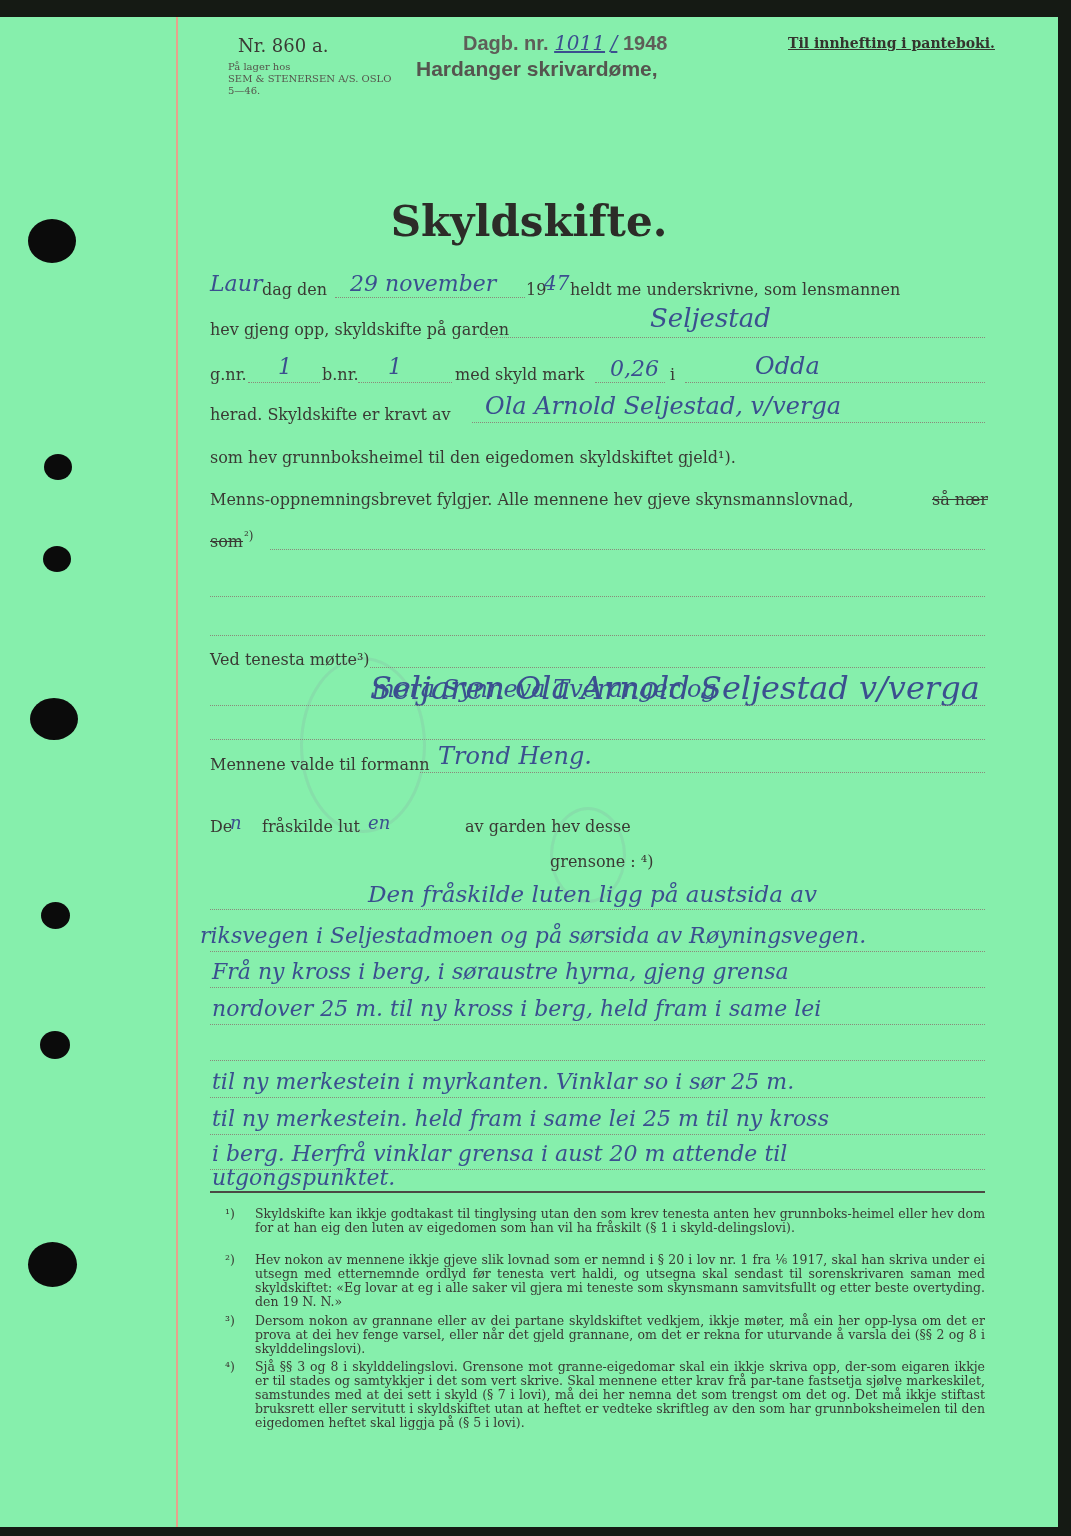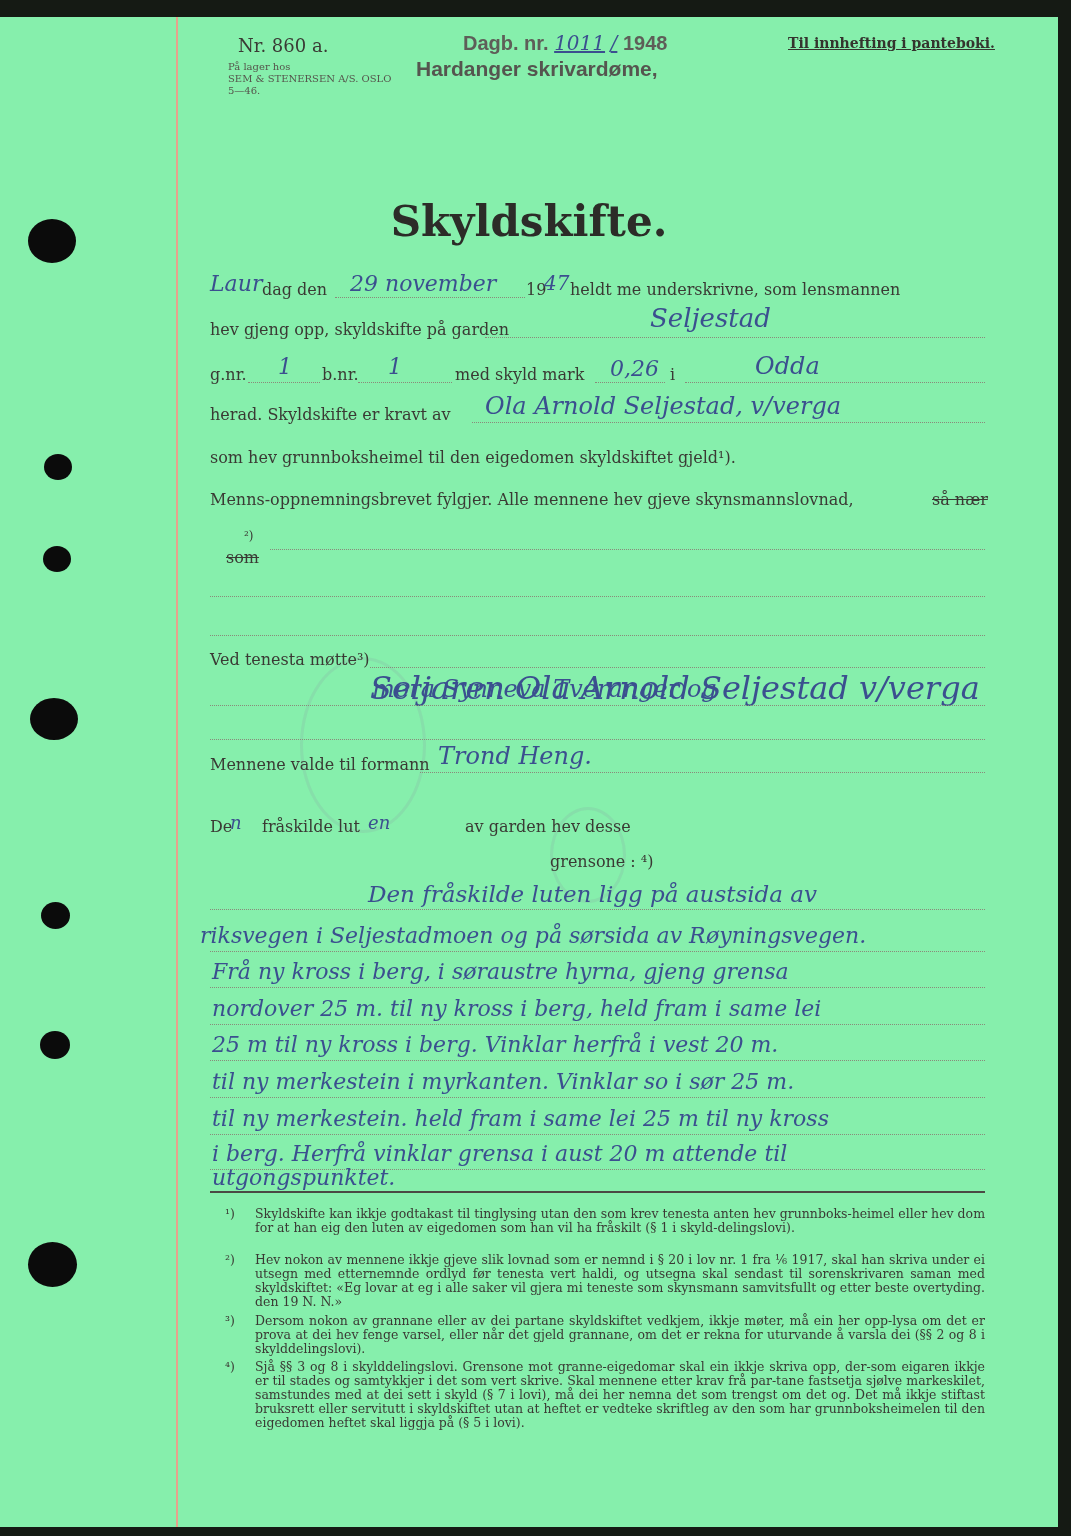--- a/index.html
+++ b/index.html
@@ -101,21 +101,21 @@
   <div class="row serif" style="top:428px;text-align:right;">
     <span class="abs" style="left:0;top:3px;">som hev grunnboksheimel til den eigedomen skyldskiftet gjeld¹).</span>
   </div>
 
   <div class="row serif" style="top:470px;">
     <span class="abs" style="left:0;top:3px;">Menns-oppnemningsbrevet fylgjer. Alle mennene hev gjeve skynsmannslovnad,</span>
     <span class="abs strike" style="left:722px;top:3px;">så nær</span>
   </div>
 
   <div class="row serif" style="top:512px;">
-    <span class="abs strike" style="left:16px;top:3px;margin-top:16px;">som</span>
+    <span class="abs strike" style="left:0;top:3px;">som</span>
     <span class="abs" style="left:34px;top:0px;font-size:12px;">²)</span>
     <span class="dots" style="left:60px;width:715px;top:20px;"></span>
   </div>
   <div class="dots" style="left:210px;width:775px;top:579px;"></div>
   <div class="dots" style="left:210px;width:775px;top:618px;"></div>
 
   <div class="row serif" style="top:628px;">
     <span class="abs" style="left:0;top:5px;">Ved tenesta møtte³)</span>
     <span class="dots" style="left:160px;width:615px;top:22px;"></span>
     <span class="hw hand" style="left:160px;top:-8px;font-size:32px;margin-top:32px;">Seljaren Ola Arnold Seljestad v/verga</span>
@@ -141,21 +141,20 @@
 
   <div class="dots" style="left:210px;width:775px;top:892px;"></div>
   <div class="hw hand abs" style="left:368px;top:864px;font-size:23px;">Den fråskilde luten ligg på austsida av</div>
   <div class="dots" style="left:210px;width:775px;top:934px;"></div>
   <div class="hw hand abs" style="left:200px;top:906px;font-size:22px;">riksvegen i Seljestadmoen og på sørsida av Røyningsvegen.</div>
   <div class="dots" style="left:210px;width:775px;top:970px;"></div>
   <div class="hw hand abs" style="left:212px;top:942px;font-size:22px;">Frå ny kross i berg, i søraustre hyrna, gjeng grensa</div>
   <div class="dots" style="left:210px;width:775px;top:1007px;"></div>
   <div class="hw hand abs" style="left:212px;top:979px;font-size:22px;">nordover 25 m. til ny kross i berg, held fram i same lei</div>
   <div class="dots" style="left:210px;width:775px;top:1043px;"></div>
-  <div class="hw hand abs" style="left:212px;top:1015px;font-size:22px;">25 m til ny kross i berg. Vinklar herfrå i vest 20 m.</div>
   <div class="dots" style="left:210px;width:775px;top:1080px;"></div>
   <div class="hw hand abs" style="left:212px;top:1052px;font-size:22px;">til ny merkestein i myrkanten. Vinklar so i sør 25 m.</div>
   <div class="dots" style="left:210px;width:775px;top:1117px;"></div>
   <div class="hw hand abs" style="left:212px;top:1089px;font-size:22px;">til ny merkestein. held fram i same lei 25 m til ny kross</div>
   <div class="dots" style="left:210px;width:775px;top:1152px;"></div>
   <div class="hw hand abs" style="left:212px;top:1124px;font-size:22px;">i berg. Herfrå vinklar grensa i aust 20 m attende til</div>
   <div class="hw hand abs" style="left:212px;top:1148px;font-size:22px;">utgongspunktet.</div>
   <div class="rule" style="top:1174px;"></div>
 
   <div class="fn" style="top:1190px;">

